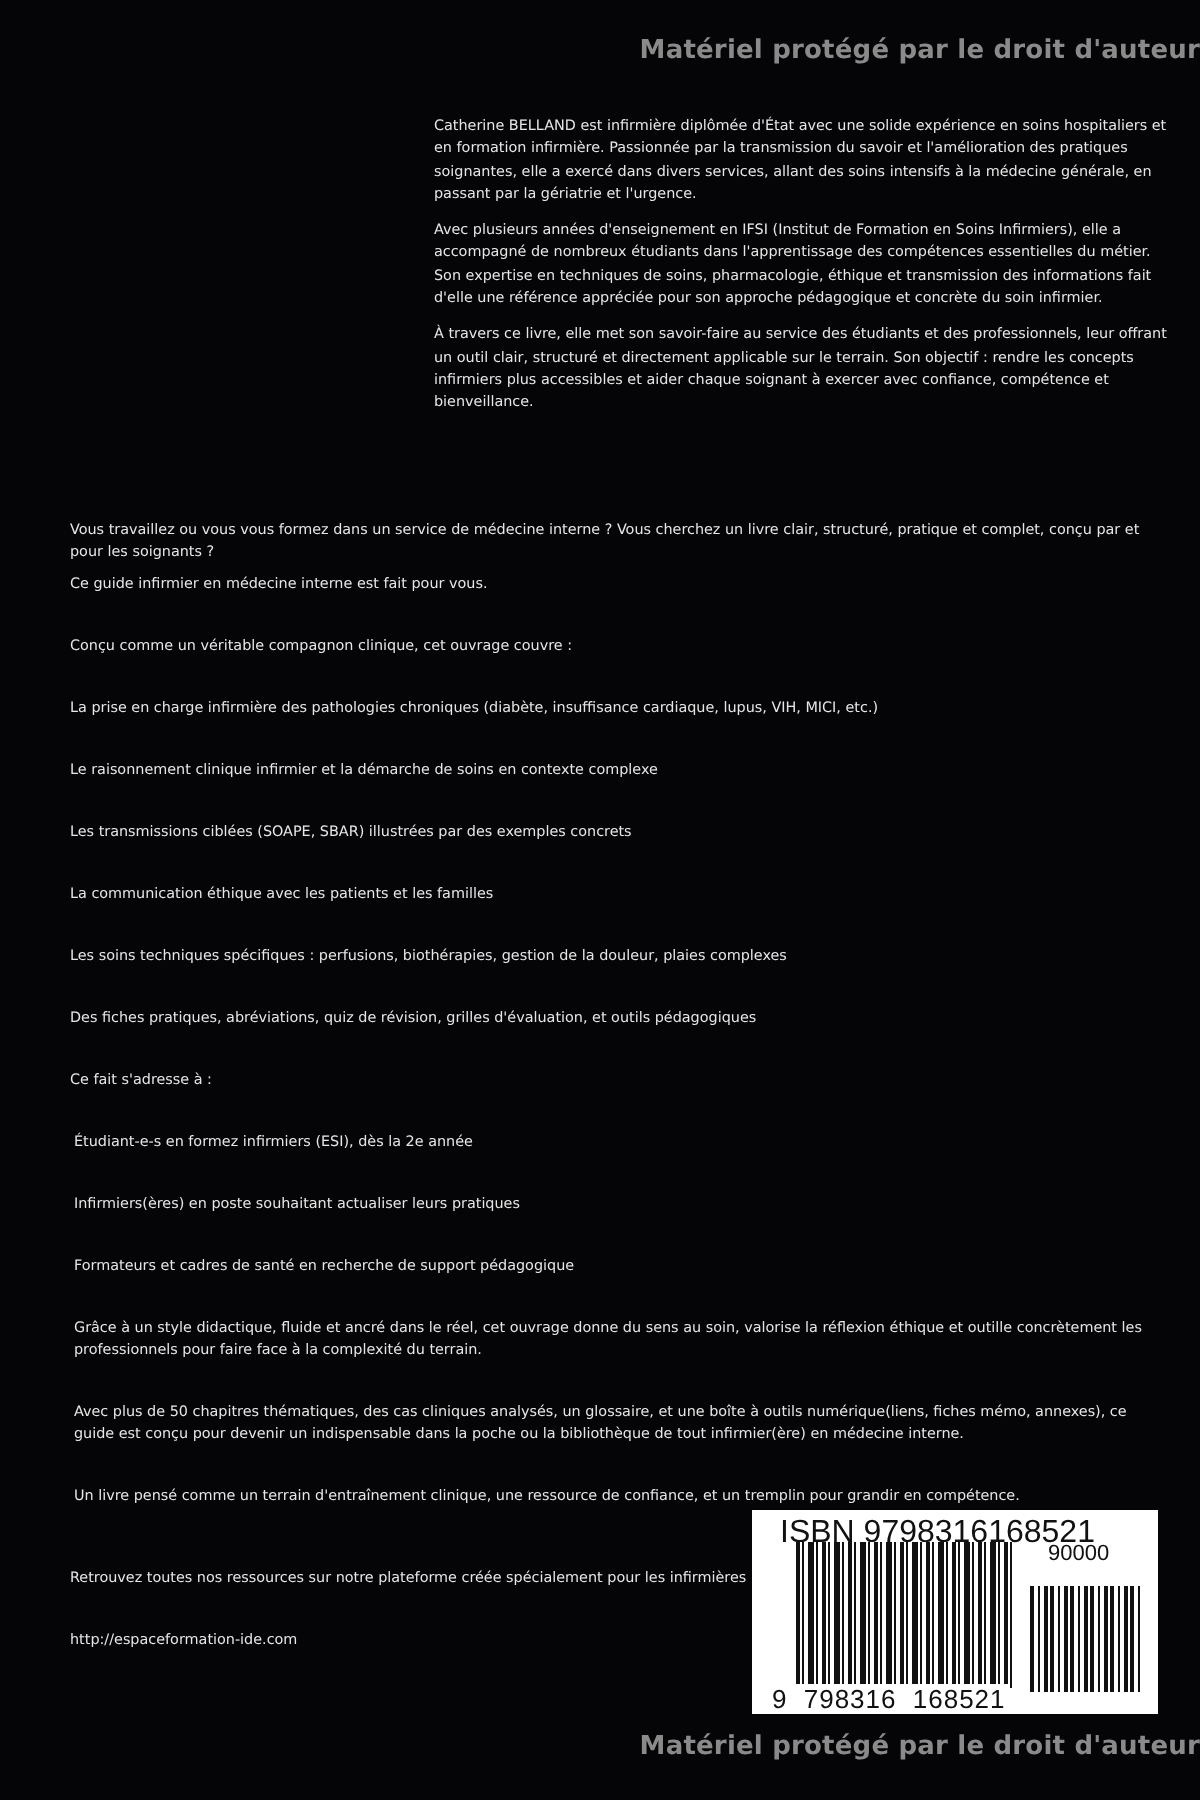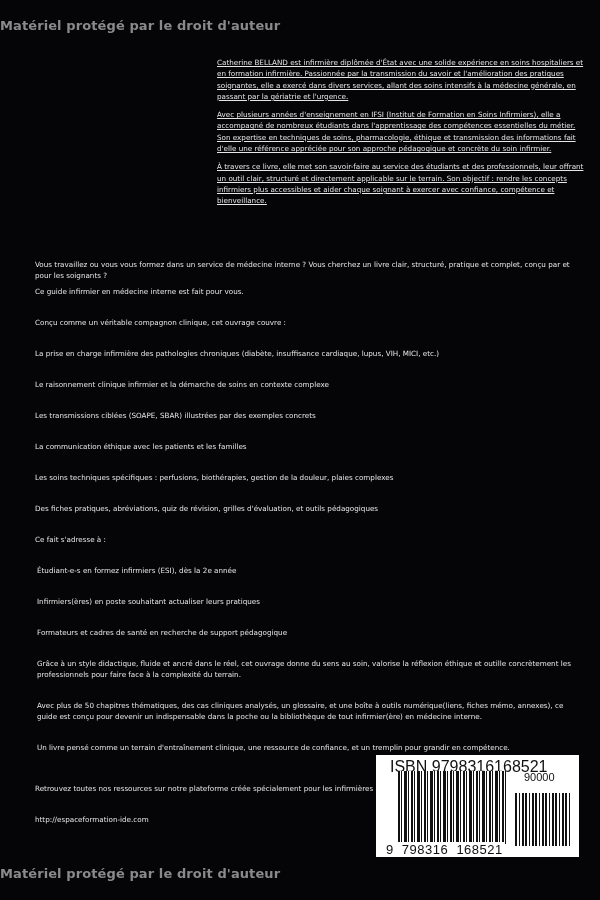--- a/index.html
+++ b/index.html
@@ -1,31 +1,31 @@
 <!DOCTYPE html>
 <html><head>
 <meta charset="utf-8">
 <style>
   html, body { margin:0; padding:0; }
   body {
     width:600px; height:900px; background:#050507; position:relative; overflow:hidden;
     font-family: "DejaVu Sans", sans-serif; color:#e8e8e8;
   }
   .watermark {
-    position:absolute; left:0; width:600px; text-align:left;
+    position:absolute; left:0; width:600px; text-align:right;
     font-family:"DejaVu Sans", sans-serif; font-weight:bold; font-size:13px; color:#8a8a8a;
     letter-spacing:0.1px;
   }
   .wm-top { top:18px; }
   .wm-bottom { top:866px; z-index:1; }
   .bio {
     position:absolute; left:217px; top:57px; width:370px;
     font-size:7.2px; line-height:11.3px; color:#e6e6e6;
   }
-  .bio p { margin:0 0 7px 0;text-decoration:underline; }
+  .bio p { margin:0 0 7px 0; }
   .main {
     position:absolute; left:30px; top:254px; width:550px;
     font-size:7.2px; line-height:11px; color:#e6e6e6;
   }
   .main p { margin:5px; }
   .gap { height:10px; }
   .barcode-box {
     position:absolute; left:376px; top:755px; width:203px; height:102px;
     background:#fff; z-index:2;
   }

